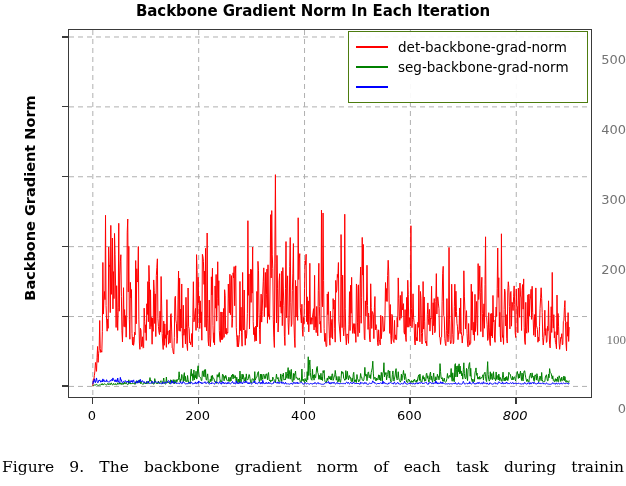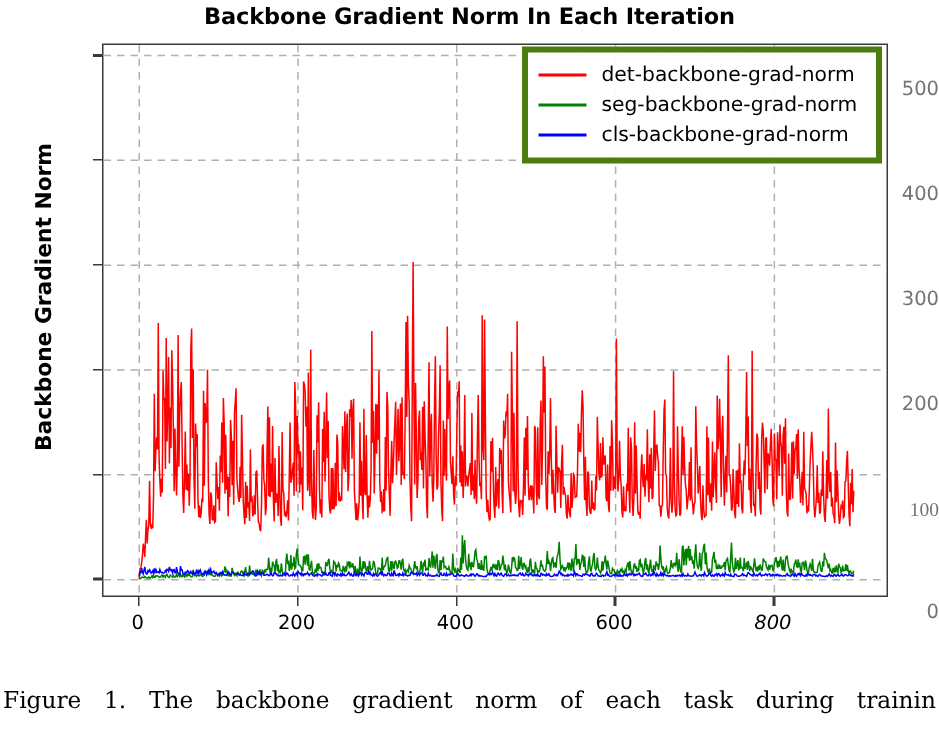--- a/index.html
+++ b/index.html
@@ -92,21 +92,21 @@
     font-size: 14.5px;
     font-weight: bold;
     color: #000;
   }
   #legend {
     position: absolute;
     left: 348px;
     top: 31px;
     width: 240px;
     padding: 5px 7px 5px 7px;
-    border: 4px solid #4d7c0f;
+    border: 1px solid #4d7c0f;
     background: rgba(255,255,255,0.92);
   }
   .legend-row {
     display: flex;
     align-items: center;
     height: 20px;
   }
   .legend-swatch {
     width: 32px;
     height: 0;
@@ -194,19 +194,18 @@
       <div class="legend-row">
         <span class="legend-swatch" style="border-top-color: rgb(255, 0, 0);"></span>
         <span class="legend-text">det-backbone-grad-norm</span>
       </div>
       <div class="legend-row">
         <span class="legend-swatch" style="border-top-color: rgb(0, 128, 0);"></span>
         <span class="legend-text">seg-backbone-grad-norm</span>
       </div>
       <div class="legend-row">
         <span class="legend-swatch" style="border-top-color: rgb(0, 0, 255);"></span>
-        <span class="legend-text">cls-backbone-grad-norm</span>
       </div>
     </div>
 
-  <div id="caption">Figure 1. The backbone gradient norm of each task during trainin</div>
+  <div id="caption">Figure 9. The backbone gradient norm of each task during trainin</div>
 
 </div>
 
 </body></html>

